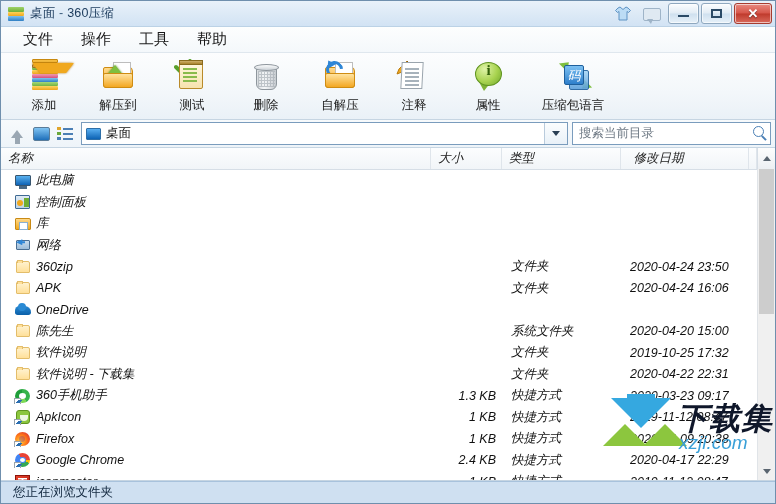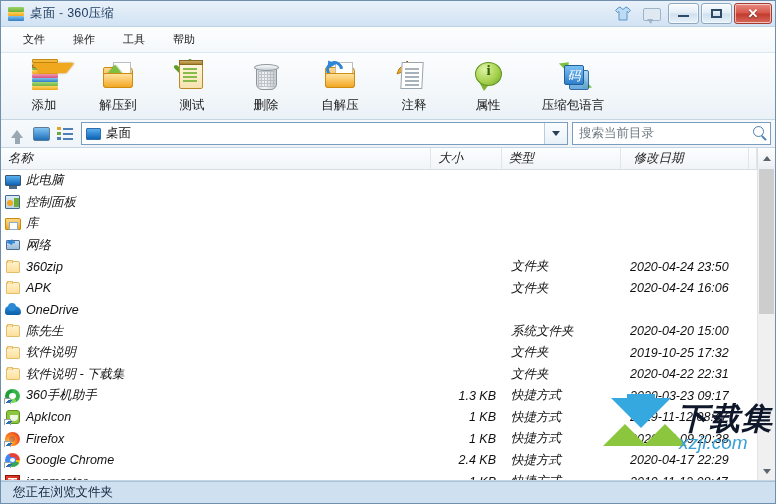--- a/index.html
+++ b/index.html
@@ -49,21 +49,21 @@
   .gl-max{position:absolute;left:9px;top:5px;width:11px;height:9px;border:2px solid #2b4a66;box-sizing:border-box;}
   .gl-close{position:absolute;left:0;top:0;right:0;bottom:0;color:#fff;font:bold 13px "Liberation Sans",sans-serif;display:flex;align-items:center;justify-content:center;text-shadow:0 1px 1px rgba(0,0,0,.45);}
 
   
   .menubar{
     height:25px;flex:0 0 25px;display:flex;align-items:center;
     background:linear-gradient(180deg,#fdfefe 0%,#f4f8fb 100%);
     border-bottom:1px solid #dfe7ee;
     padding-left:8px;
   }
-  .menu-item{padding:15px 14px;font-size:11px;color:#1a1a1a;cursor:default;}
+  .menu-item{padding:15px 14px;font-size:15px;color:#1a1a1a;cursor:default;}
 
   
   .toolbar{
     flex:0 0 63px;height:63px;display:flex;align-items:flex-start;
     background:linear-gradient(180deg,#fcfdfe 0%,#f3f7fa 60%,#eaf1f7 100%);
     border-bottom:1px solid #c6d5e2;
     padding-left:6px;padding-top:3px;
   }
   .tool{
     width:74px;height:58px;display:flex;flex-direction:column;align-items:center;
@@ -166,21 +166,21 @@
   .ch-name{width:432px;}
   .ch-size{width:71px;}
   .ch-type{width:119px;}
   .ch-date{width:123px;margin-left:6px;}
   .ch-pad{flex:1;border-right:none;}
   .ch-scroll{width:17px;background:linear-gradient(180deg,#fdfdfd,#eceff2);border-left:1px solid #d6dee6;display:flex;align-items:center;justify-content:center;}
   .ch-scroll .up{width:0;height:0;border-left:4px solid transparent;border-right:4px solid transparent;border-bottom:5px solid #5a6570;}
 
   .rows{flex:1;position:relative;overflow:hidden;}
   .row{height:21.5px;display:flex;align-items:center;font-size:12.5px;color:#111;}
-  .c-name{width:432px;display:flex;align-items:center;padding-left:4px;box-sizing:border-box;overflow:hidden;white-space:nowrap;}
+  .c-name{width:432px;display:flex;align-items:center;padding-left:14px;box-sizing:border-box;overflow:hidden;white-space:nowrap;}
   .c-size{width:71px;text-align:right;padding-right:8px;box-sizing:border-box;}
   .c-type{width:119px;padding-left:7px;box-sizing:border-box;}
   .c-date{width:123px;padding-left:7px;box-sizing:border-box;}
   .ic16{width:16px;height:16px;margin-right:5px;position:relative;flex:0 0 16px;}
 
   
   .i-pc{position:absolute;left:0;top:2px;width:16px;height:11px;background:linear-gradient(180deg,#5ab2f0,#0f63b5);border:1.5px solid #37556f;border-radius:1px;box-sizing:border-box;}
   .i-pc:after{content:"";position:absolute;left:3px;top:10px;width:8px;height:3px;background:#4a6a86;}
   .i-cp{position:absolute;left:0;top:1px;width:15px;height:14px;background:linear-gradient(180deg,#dfeaf4,#bcd3e8);border:1.5px solid #3f6a94;box-sizing:border-box;border-radius:1px;}
   .i-cp:after{content:"";position:absolute;left:1px;top:4px;width:6px;height:6px;border-radius:50%;background:#f0a81e;}

